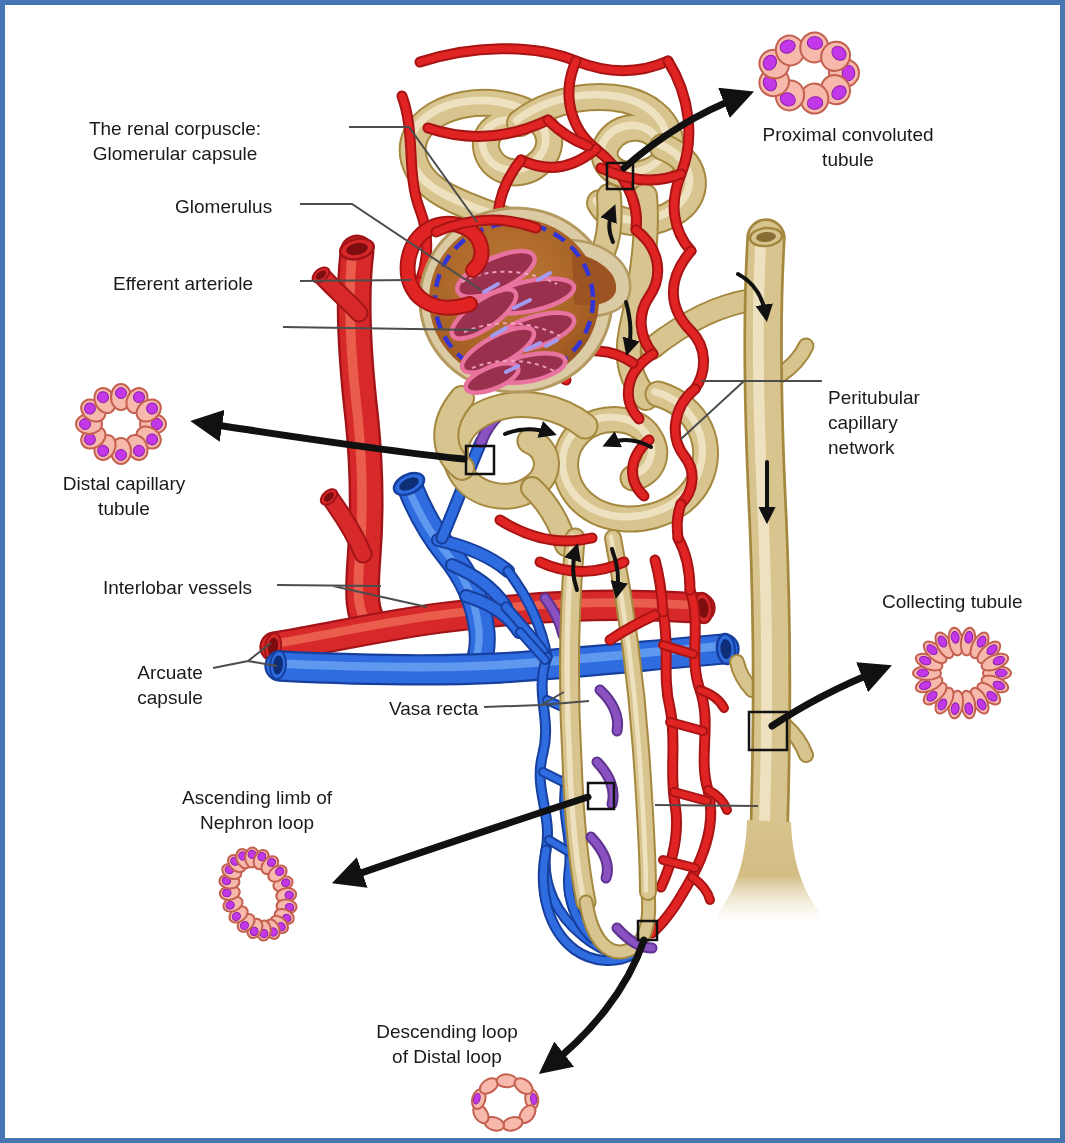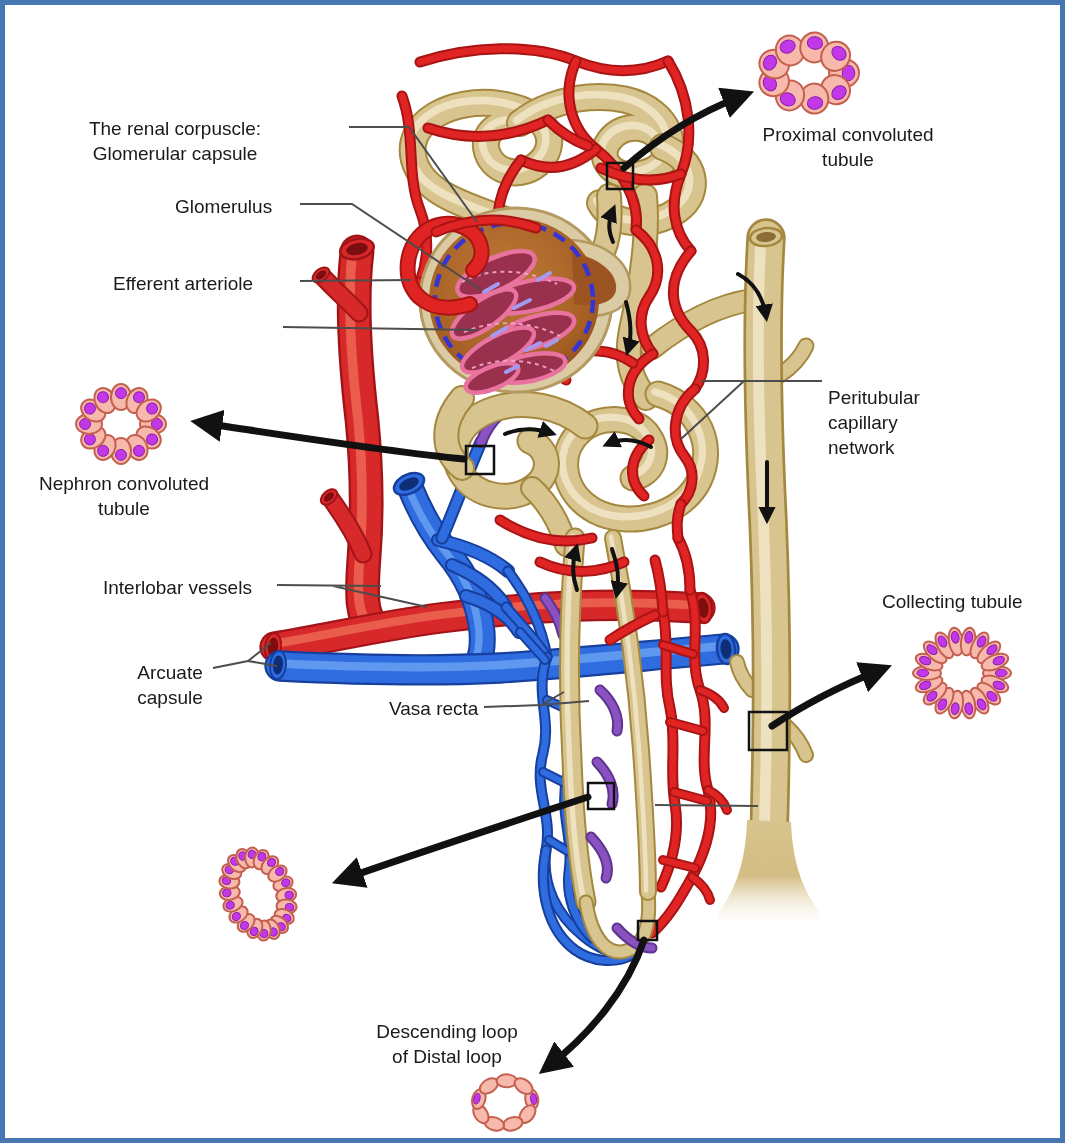--- a/index.html
+++ b/index.html
@@ -486,29 +486,33 @@
       </g>
 </svg>
 
   <div class="lbl center" style="left:175px;top:116px;">
     <div>The renal corpuscle:</div>
     <div>Glomerular capsule</div>
   </div>
   <div class="lbl" style="left:163px;top:194px;margin-left:12px;">Glomerulus</div>
   <div class="lbl" style="left:113px;top:271px;text-align:right;">Efferent arteriole</div>
   <div class="lbl center" style="left:124px;top:471px;">
-    <div>Nephron convoluted</div>
+    <div>Distal capillary</div>
     <div>tubule</div>
   </div>
   <div class="lbl" style="left:103px;top:575px;">Interlobar vessels</div>
   <div class="lbl center" style="left:170px;top:660px;">
     <div>Arcuate</div>
     <div>capsule</div>
   </div>
   <div class="lbl" style="left:377px;top:696px;margin-left:12px;">Vasa recta</div>
+  <div class="lbl center" style="left:257px;top:785px;">
+    <div>Ascending limb of</div>
+    <div>Nephron loop</div>
+  </div>
   <div class="lbl center" style="left:447px;top:1019px;">
     <div>Descending loop</div>
     <div>of Distal loop</div>
   </div>
   <div class="lbl center" style="left:833px;top:122px;margin-left:15px;">
     <div>Proximal convoluted</div>
     <div>tubule</div>
   </div>
   <div class="lbl" style="left:828px;top:370px;margin-top:15px;">
     <div>Peritubular</div>

